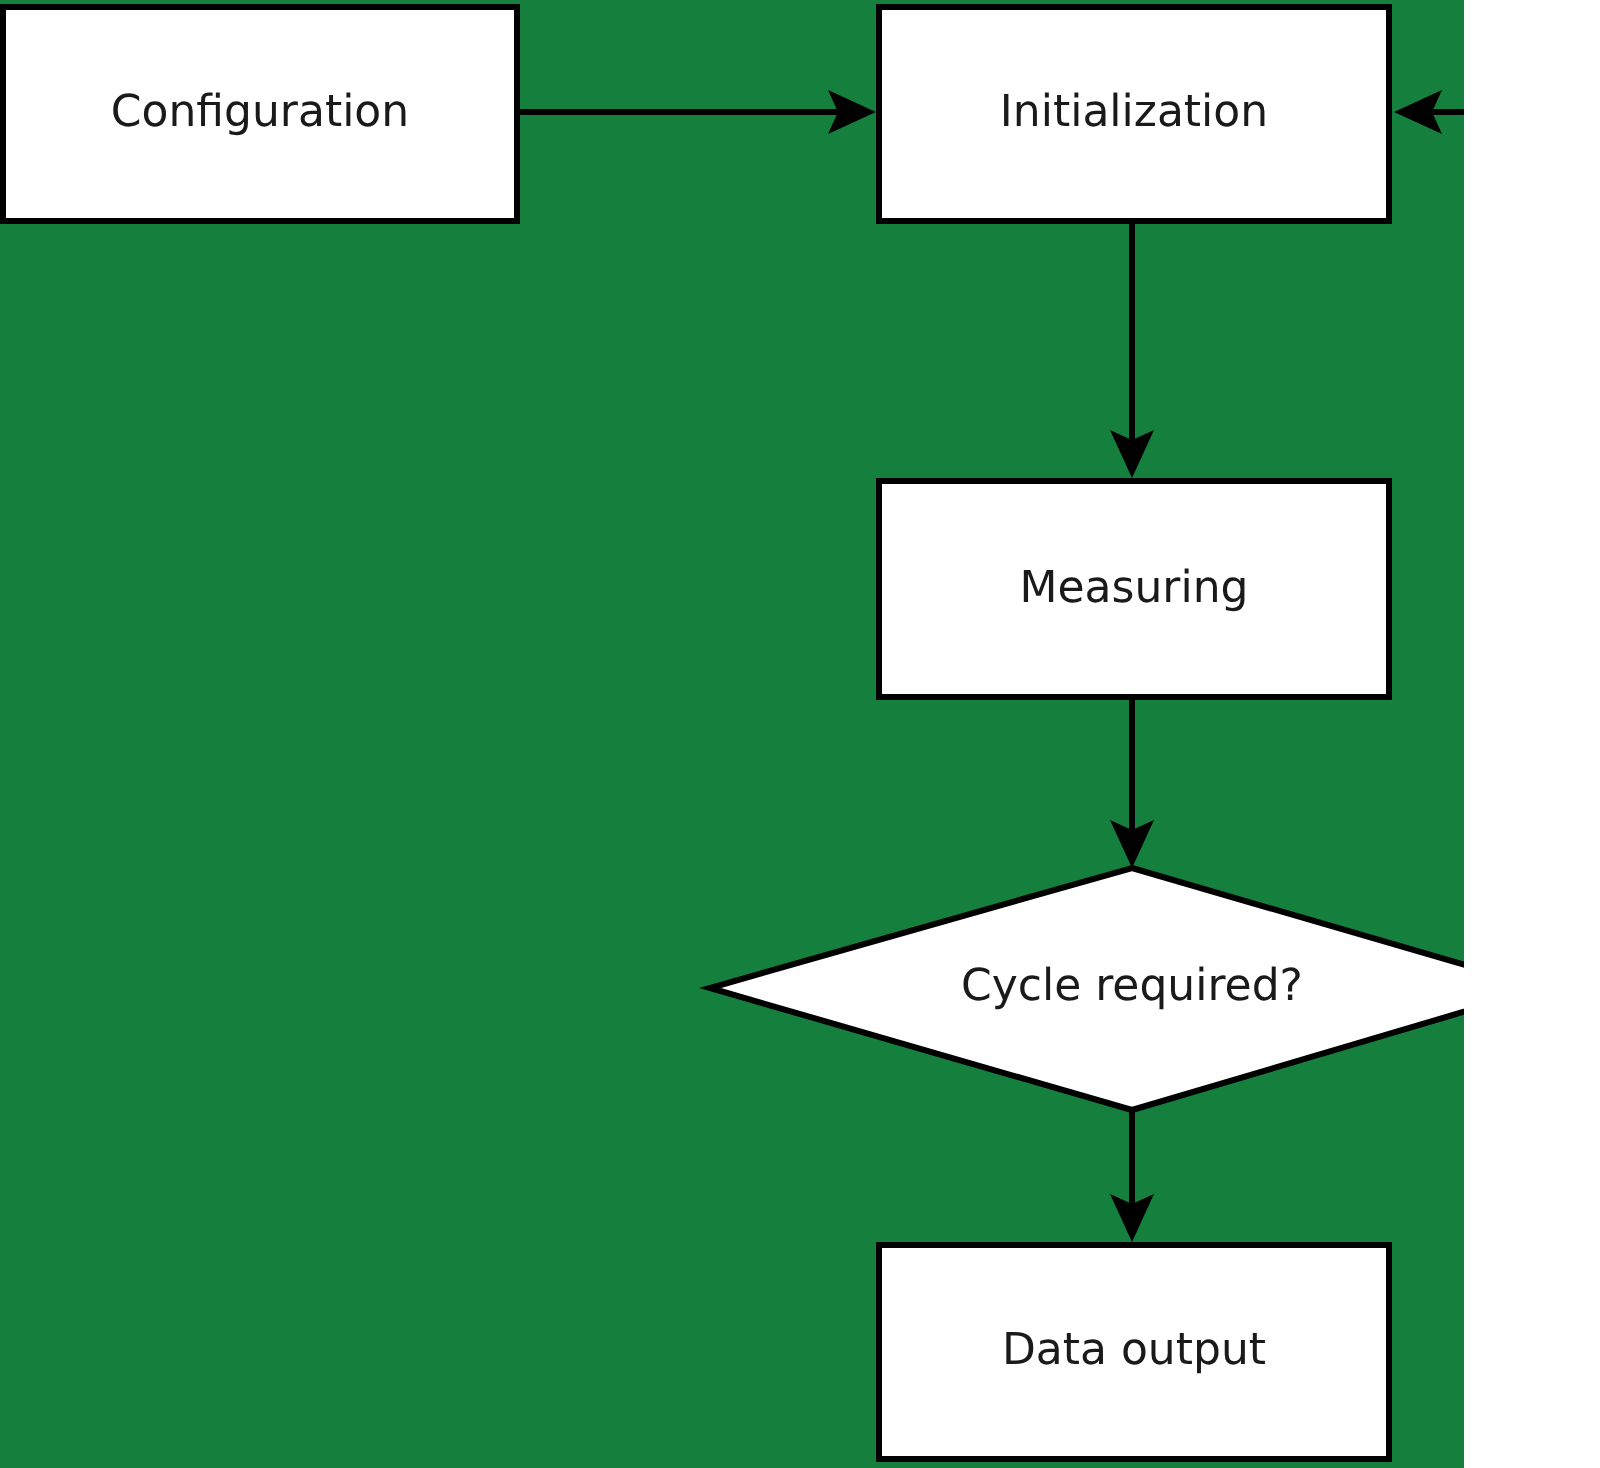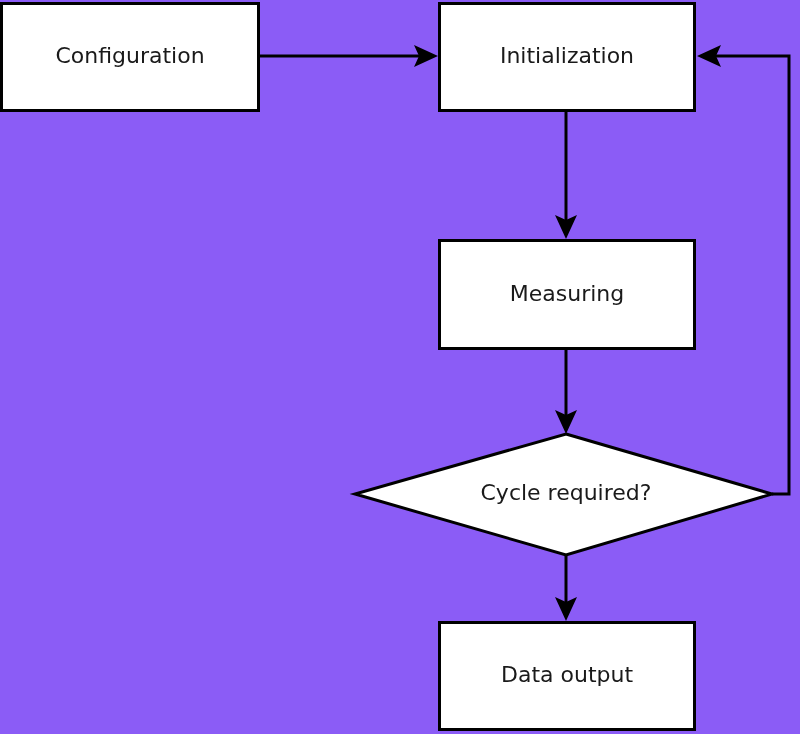--- a/index.html
+++ b/index.html
@@ -6,23 +6,23 @@
   html, body {
     margin: 0;
     padding: 0;
     background: #ffffff;
   }
   body {
     font-family: "DejaVu Sans", sans-serif;
   }
   #diagram-root {
     position: relative;
-    width: 800px;
+    width: 732px;
     height: 734px;
-    background: #8b5cf6;
+    background: #15803d;
     overflow: hidden;
   }
   #flow-svg {
     position: absolute;
     left: 0;
     top: 0;
     width: 800px;
     height: 734px;
     display: block;
   }

